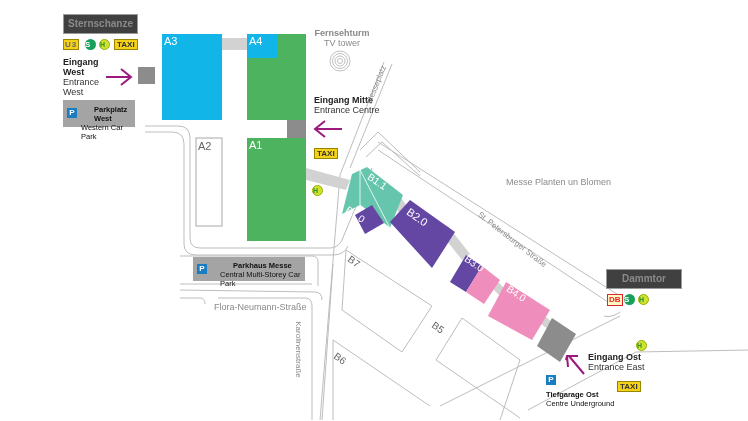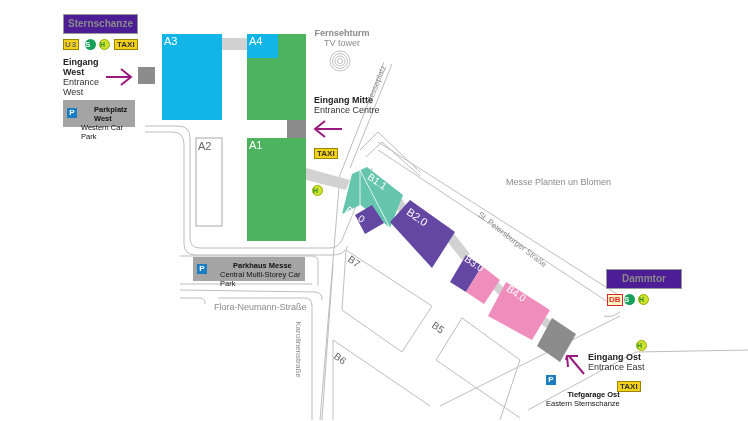--- a/index.html
+++ b/index.html
@@ -1,19 +1,19 @@
 <!DOCTYPE html>
 <html><head>
   <meta charset="utf-8">
   <style>
     html, body { margin:0; padding:0; background:#ffffff; }
     body { width:748px; height:421px; overflow:hidden; position:relative; font-family:"Liberation Sans", sans-serif; }
     #map { position:absolute; left:0; top:0; width:748px; height:421px; }
     .abs { position:absolute; }
-    .station-box { position:absolute; border:1.5px solid #9a9a9a; background:#4c1d95; color:#8a8a8a; font-weight:bold; font-size:10px; text-align:center; box-sizing:border-box; }
+    .station-box { position:absolute; border:1.5px solid #9a9a9a; background:#404040; color:#8a8a8a; font-weight:bold; font-size:10px; text-align:center; box-sizing:border-box; }
     .badge { position:absolute; font-size:8px; font-weight:bold; line-height:10px; text-align:left; box-sizing:border-box; }
     .taxi { background:#f5d21a; border:1px solid #9b8500; color:#333; padding:0 2px; height:11px; }
     .ubahn { background:#f5d21a; border:1px solid #9b8500; color:#666; height:11px; padding:0 1px; letter-spacing:1px; }
     .sbahn { background:#16a05a; color:#fff; border-radius:50%; width:11px; height:11px; line-height:11px; }
     .bus { background:#cfe22e; color:#2f8f2f; border:1px solid #97b000; border-radius:50%; width:11px; height:11px; line-height:9px; font-size:7px; }
     .db { background:#fef9c3; color:#e0242a; border:1.5px solid #e0242a; height:12px; padding:0 1px; line-height:9px; font-size:8px; }
     .park-icon { background:#1a7dc2; color:#fff; font-weight:bold; font-size:8px; width:10px; height:10px; line-height:10px; text-align:center; }
     .ent-title { font-weight:bold; font-size:9px; color:#222; line-height:10px; }
     .ent-sub { font-size:9px; color:#333; line-height:10px; }
     .hall-label { position:absolute; color:#fff; font-size:11px; }
@@ -179,16 +179,16 @@
 <div class="badge bus" style="left:638px; top:294px;">H</div>
 <div class="badge bus" style="left:636px; top:340px;">H</div>
 
 <div class="abs" style="left:588px; top:352px;">
   <div class="ent-title">Eingang Ost</div>
   <div class="ent-sub">Entrance East</div>
 </div>
 <div class="badge taxi" style="left:617px; top:381px;">TAXI</div>
 
 <div class="park-icon abs" style="left:546px; top:375px;">P</div>
-<div class="abs" style="left:546px; top:390px;text-align:right;">
+<div class="abs" style="left:546px; top:390px;">
   <div style="font-size:7.5px; font-weight:bold; color:#111; line-height:9px;">Tiefgarage Ost</div>
-  <div style="font-size:7.5px; color:#111; line-height:9px;">Eastern Sternschanze</div>
+  <div style="font-size:7.5px; color:#111; line-height:9px;">Centre Underground</div>
 </div>
 
 </body></html>

